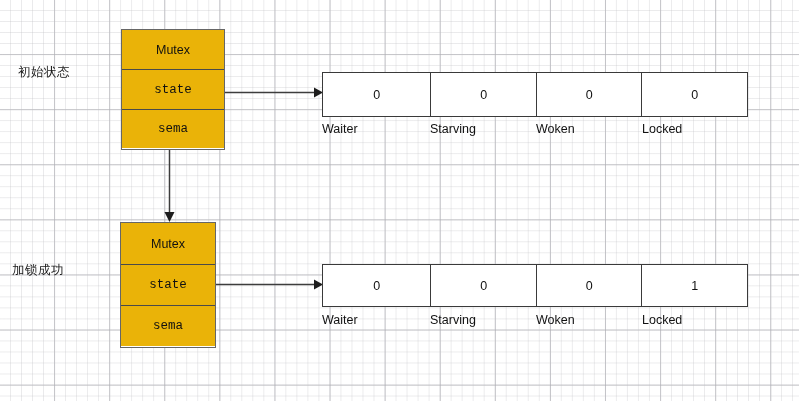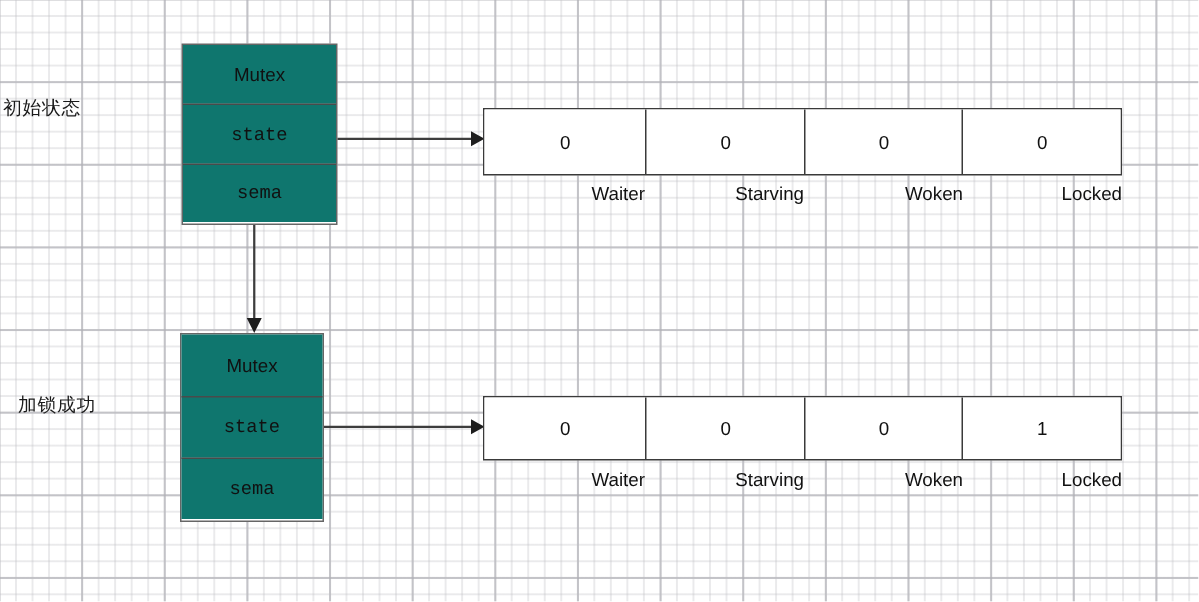--- a/index.html
+++ b/index.html
@@ -45,21 +45,21 @@
     border: 1.6px solid #666666;
     background: #ffffff;
   }
   .mutex-row {
     box-sizing: border-box;
     display: flex;
     align-items: center;
     justify-content: center;
     font-size: 12.5px;
     color: #111111;
-    background: #0f766e;
+    background: #eab308;
   }
   .mutex-row + .mutex-row {
     border-top: 1.6px solid #4a4a4a;
     font-family: Liberation Mono, monospace;
   }
 
   
   .bits-table {
     position: absolute;
     box-sizing: border-box;
@@ -78,21 +78,21 @@
   }
   .bit-cell + .bit-cell {
     border-left: 1.6px solid #3a3a3a;
   }
   .bits-legend {
     position: absolute;
     display: flex;
   }
   .bit-legend-item {
     box-sizing: border-box;
-    text-align: right;
+    text-align: left;
     font-size: 12.5px;
     color: #111111;
     line-height: 15px;
   }
 
   
   .connector {
     position: absolute;
     overflow: visible;
   }
@@ -104,21 +104,21 @@
   }
   .connector polygon {
     fill: #1d1d1d;
   }
 </style>
 </head>
 <body>
 
 <div id="canvas">
 
-  <div class="stage-label" style="left:2px; top:64px;">初始状态</div>
+  <div class="stage-label" style="left:18px; top:64px;">初始状态</div>
 
   <div class="mutex-box" style="left:121px; top:29px; width:104px; height:121px;">
     <div class="mutex-row" style="height:39px;">Mutex</div>
     <div class="mutex-row" style="height:40px;">state</div>
     <div class="mutex-row" style="height:39px;">sema</div>
   </div>
 
   <svg class="connector" style="left:225px; top:84px; width:100px; height:18px;" width="100" height="18">
     <line x1="0" y1="8.5" x2="89" y2="8.5"></line>
     <polygon points="89,3.5 98,8.5 89,13.5"></polygon>

